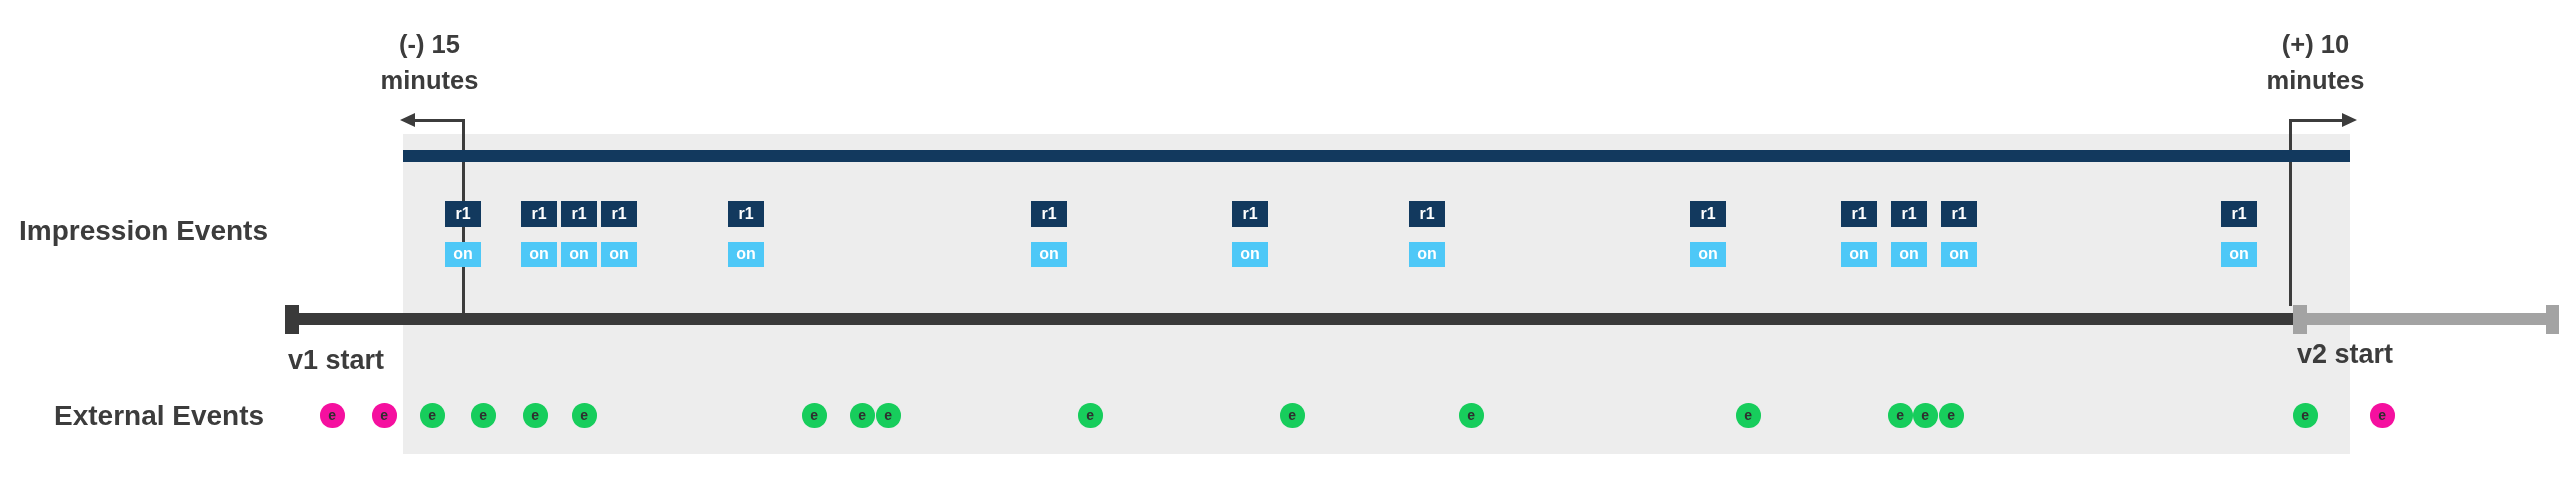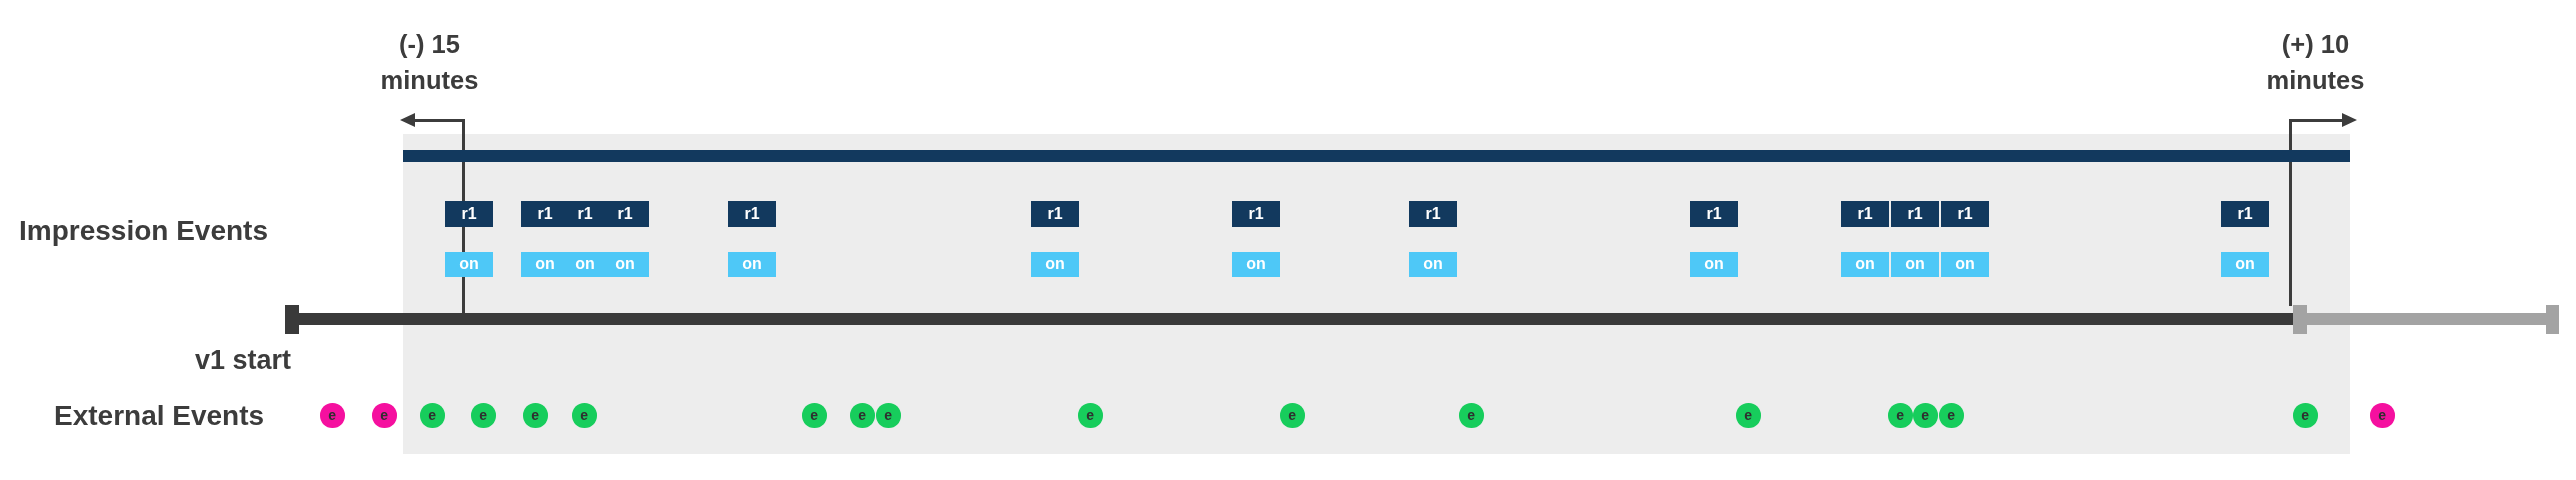--- a/index.html
+++ b/index.html
@@ -70,31 +70,31 @@
     font-size: 28px;
     font-weight: bold;
     color: var(--text-dark);
     white-space: nowrap;
     z-index: 4;
   }
   .row-label.impression { left: 19px; top: 215px; }
   .row-label.external   { left: 54px; top: 400px; }
   .rbox, .onbox {
     position: absolute;
-    width: 48px;
+    width: 36px;
     display: flex;
     align-items: center;
     justify-content: center;
     color: #ffffff;
     font-size: 16px;
     font-weight: 600;
     z-index: 3;
   }
   .rbox  { top: 201px; height: 25.5px; background: var(--navy); }
-  .onbox { top: 252px; height: 24.5px; background: var(--sky-blue); }
+  .onbox { top: 242px; height: 24.5px; background: var(--sky-blue); }
   .cap {
     position: absolute;
     top: 305px;
     width: 14px; height: 29px;
     z-index: 2;
   }
   .cap.dark { background: var(--timeline-dark); }
   .cap.gray { background: var(--timeline-gray); }
   .cap.v1    { left: 285px; }
   .cap.v2    { left: 2293px; }
@@ -102,21 +102,21 @@
   .tl-bar {
     position: absolute;
     top: 313px; height: 12.3px;
     z-index: 2;
   }
   .tl-bar.dark { left: 285px;  width: 2009px; background: var(--timeline-dark); }
   .tl-bar.gray { left: 2307px; width: 239px;  background: var(--timeline-gray); }
   .start-label {
     position: absolute;
     width: 189px;
-    text-align: left;
+    text-align: right;
     font-size: 27px;
     font-weight: bold;
     color: var(--text-dark);
     z-index: 4;
   }
   .start-label.v1 { left: 195px;  top: 345px; }
   .start-label.v2 { left: 2204px; top: 339px; }
   .dot {
     position: absolute;
     top: 403px;
@@ -189,20 +189,21 @@
       <div class="onbox" style="left: 2221px;">on</div>
     </div>
 
   <div class="cap dark v1"></div>
   <div class="tl-bar dark"></div>
   <div class="cap gray v2"></div>
   <div class="tl-bar gray"></div>
   <div class="cap gray endr"></div>
 
   <div class="start-label v1">v1 start</div>
+  <div class="start-label v2">v2 start</div>
 
   <div id="external-layer">
       <div class="dot magenta" style="left: 320px;">e</div>
       <div class="dot magenta" style="left: 372px;">e</div>
       <div class="dot green" style="left: 420px;">e</div>
       <div class="dot green" style="left: 471px;">e</div>
       <div class="dot green" style="left: 523px;">e</div>
       <div class="dot green" style="left: 572px;">e</div>
       <div class="dot green" style="left: 802px;">e</div>
       <div class="dot green" style="left: 850px;">e</div>

